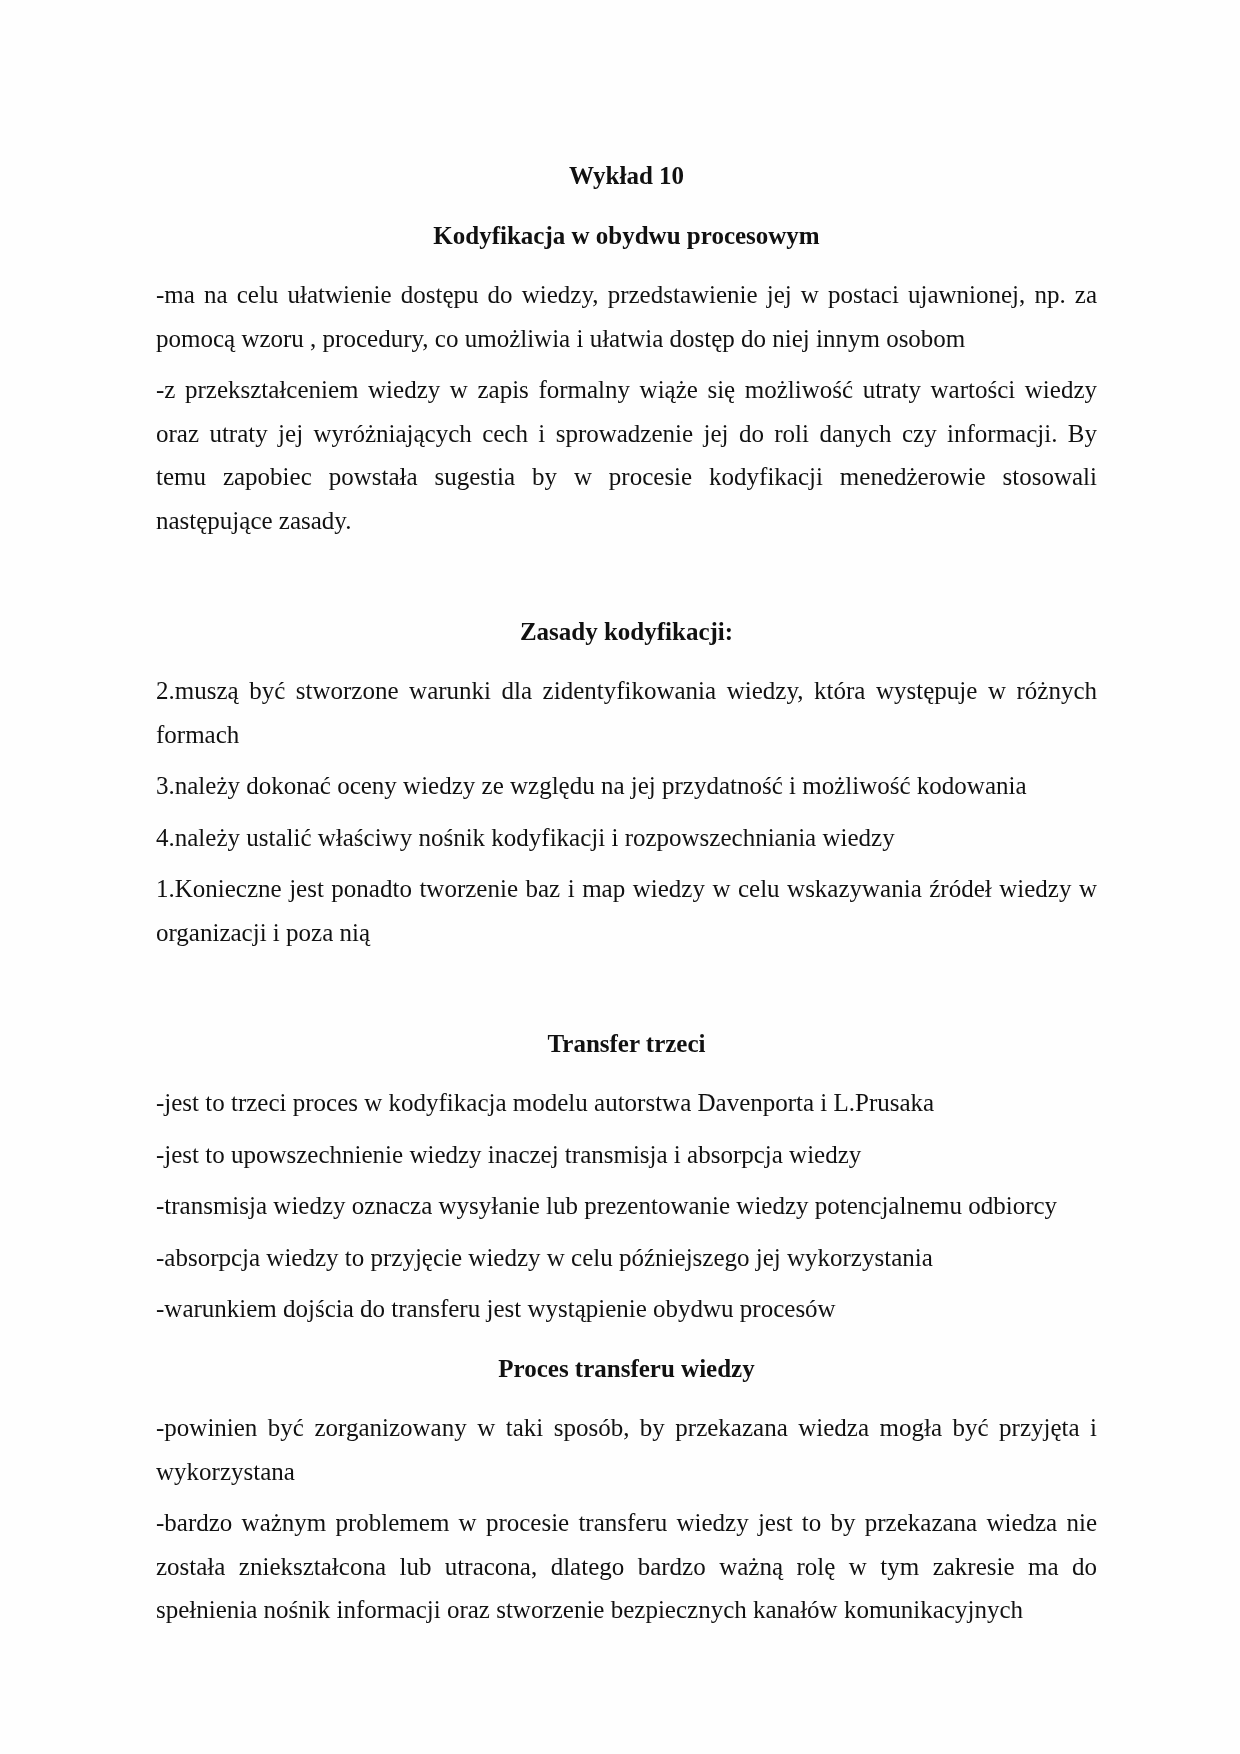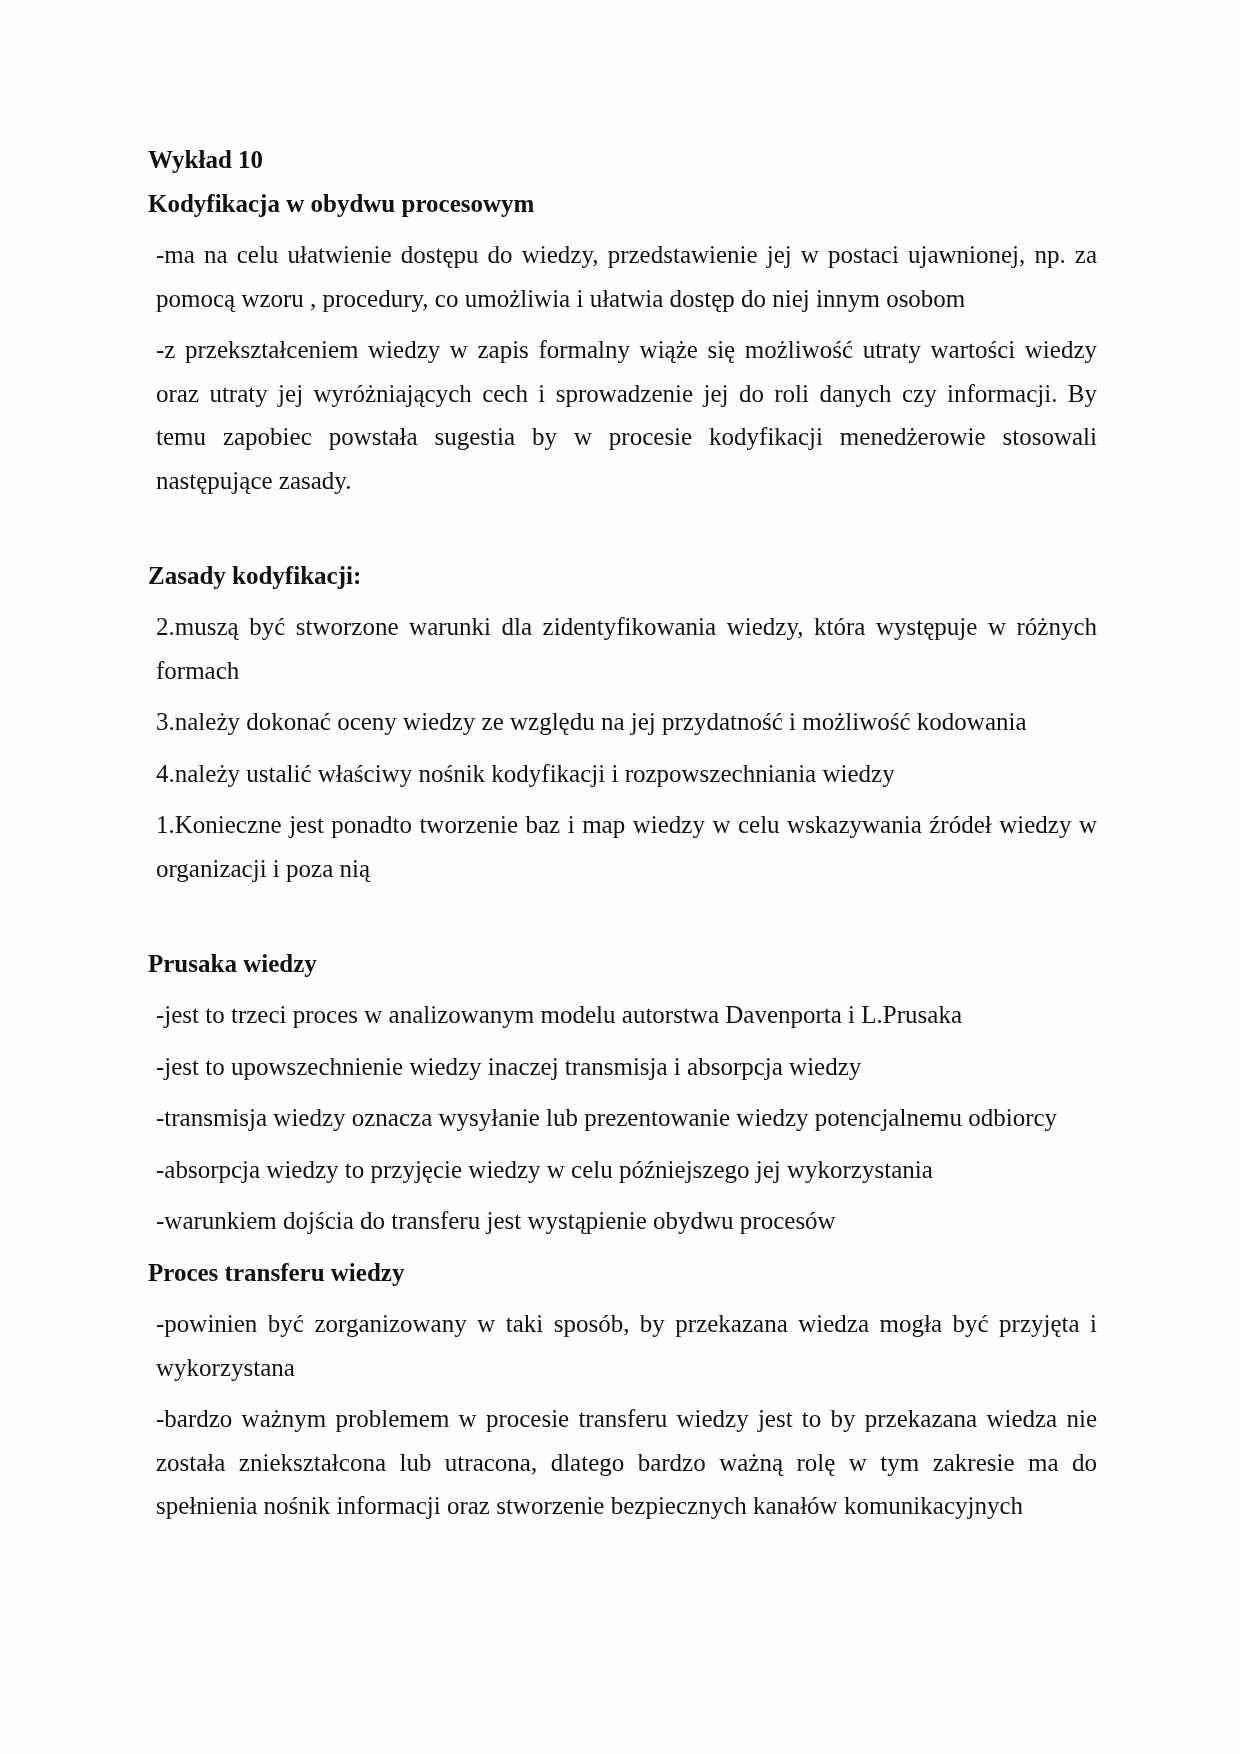--- a/index.html
+++ b/index.html
@@ -20,23 +20,23 @@
     line-height: 43.5px;
     color: #111111;
     overflow: hidden;
   }
   .para {
     margin: 8px;
     text-align: justify;
     text-justify: inter-word;
   }
   .heading {
-    margin: 0;
+    margin: 16px;
     font-weight: bold;
-    text-align: left;
+    text-align: center;
   }
   .blank-line {
     height: 43.5px;
   }
 </style>
 </head>
 <body>
 
 <div class="page">
 
@@ -52,23 +52,23 @@
 
   <div class="heading">Zasady kodyfikacji:</div>
 
   <p class="para">2.muszą być stworzone warunki dla zidentyfikowania wiedzy, która występuje w różnych formach</p>
   <p class="para">3.należy dokonać oceny wiedzy ze względu na jej przydatność i możliwość kodowania</p>
   <p class="para">4.należy ustalić właściwy nośnik kodyfikacji i rozpowszechniania wiedzy</p>
   <p class="para">1.Konieczne jest ponadto tworzenie baz i map wiedzy w celu wskazywania źródeł wiedzy w organizacji i poza nią</p>
 
   <div class="blank-line"></div>
 
-  <div class="heading">Prusaka wiedzy</div>
+  <div class="heading">Transfer trzeci</div>
 
-  <p class="para">-jest to trzeci proces w analizowanym modelu autorstwa Davenporta i L.Prusaka</p>
+  <p class="para">-jest to trzeci proces w kodyfikacja modelu autorstwa Davenporta i L.Prusaka</p>
   <p class="para">-jest to upowszechnienie wiedzy inaczej transmisja i absorpcja wiedzy</p>
   <p class="para">-transmisja wiedzy oznacza wysyłanie lub prezentowanie wiedzy potencjalnemu odbiorcy</p>
   <p class="para">-absorpcja wiedzy to przyjęcie wiedzy w celu późniejszego jej wykorzystania</p>
   <p class="para">-warunkiem dojścia do transferu jest wystąpienie obydwu procesów</p>
 
   <div class="heading">Proces transferu wiedzy</div>
 
   <p class="para">-powinien być zorganizowany w taki sposób, by przekazana wiedza mogła być przyjęta i wykorzystana</p>
   <p class="para">-bardzo ważnym problemem w procesie transferu wiedzy jest to by przekazana wiedza nie została zniekształcona lub utracona, dlatego bardzo ważną rolę w tym zakresie ma do spełnienia nośnik informacji oraz stworzenie bezpiecznych kanałów komunikacyjnych</p>
 

